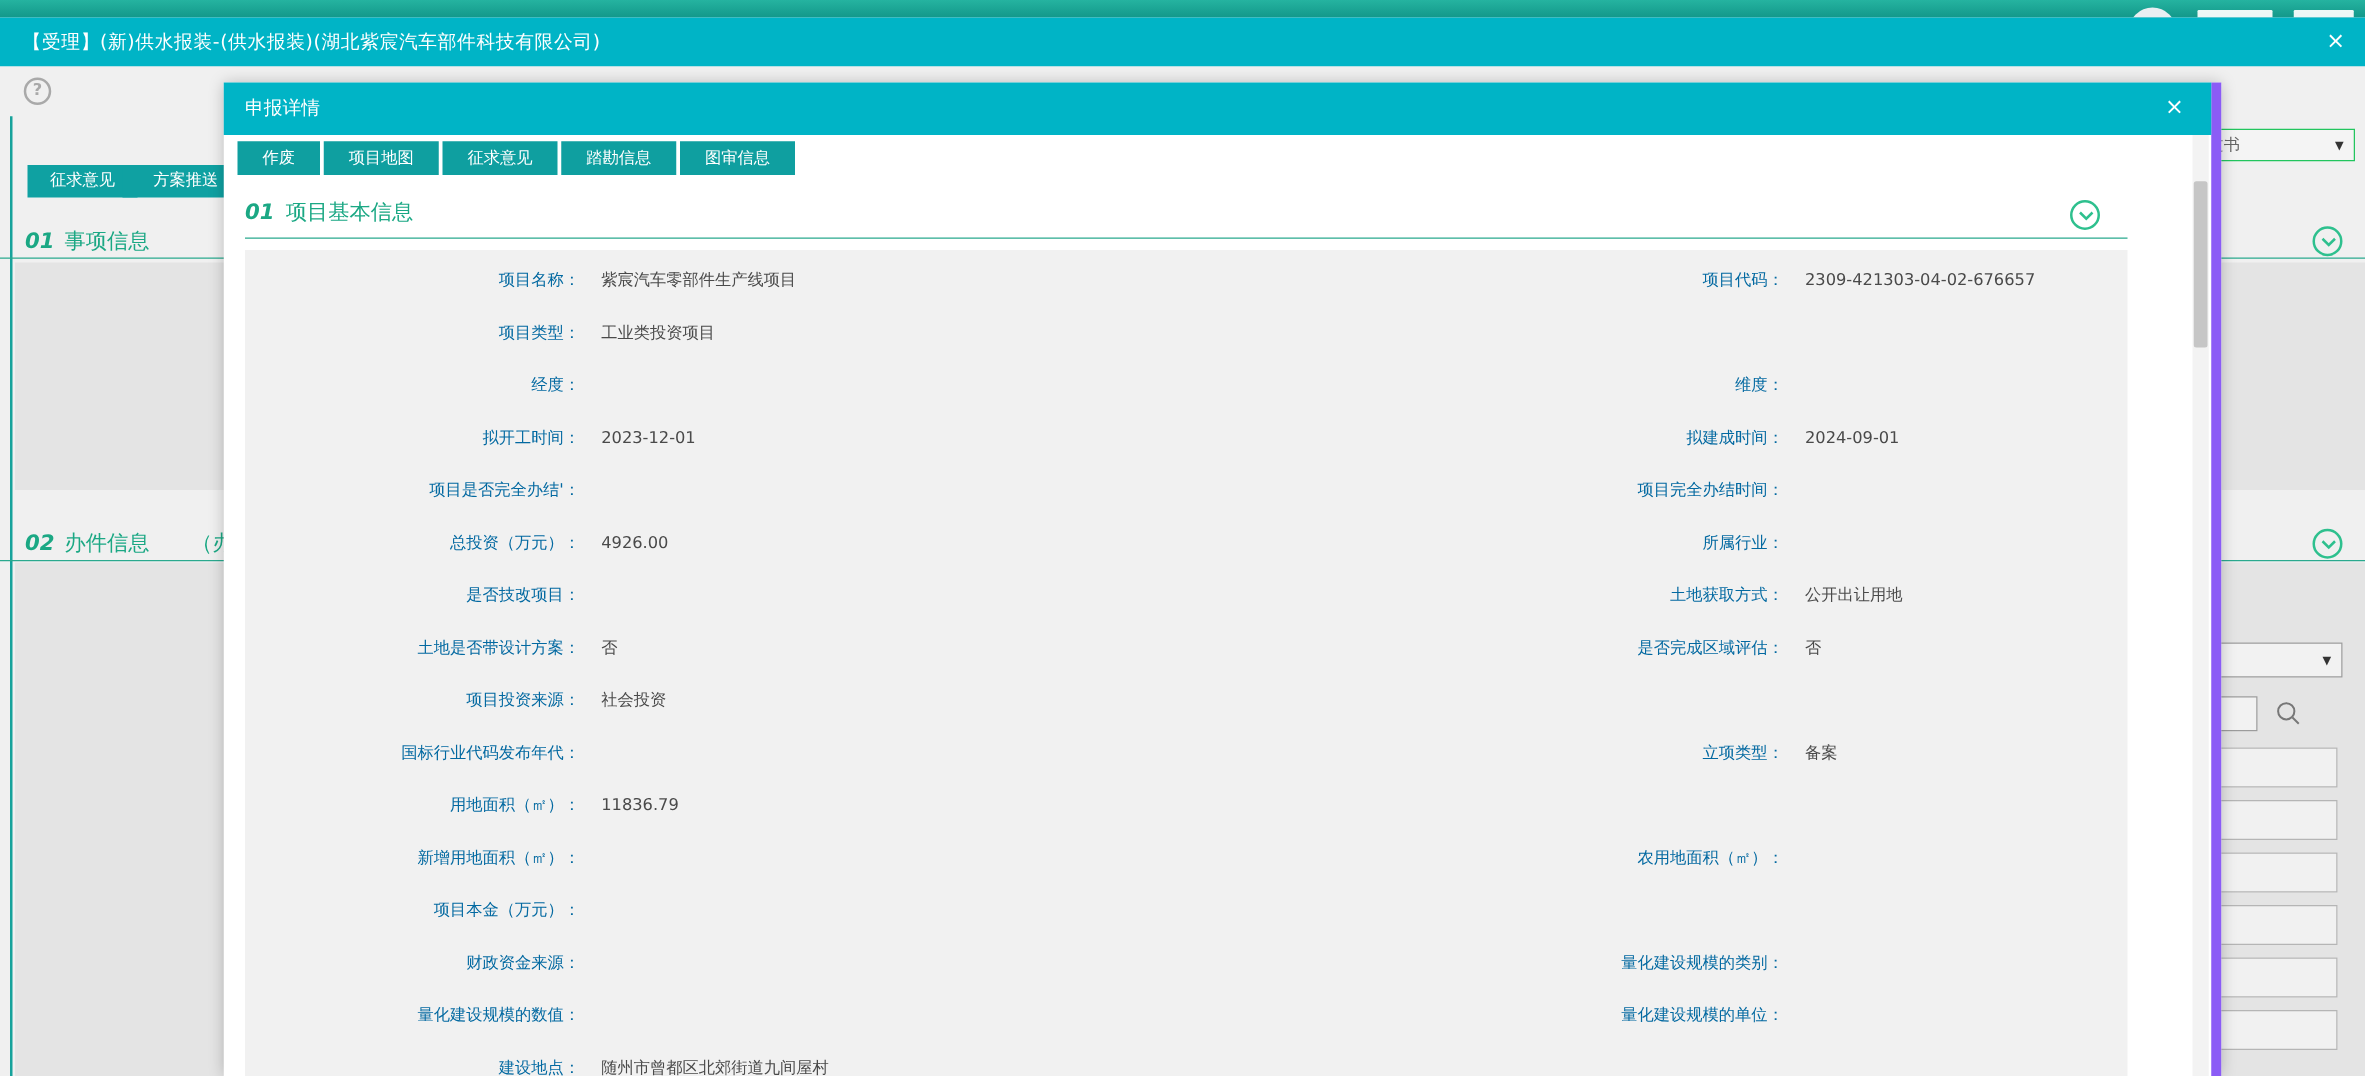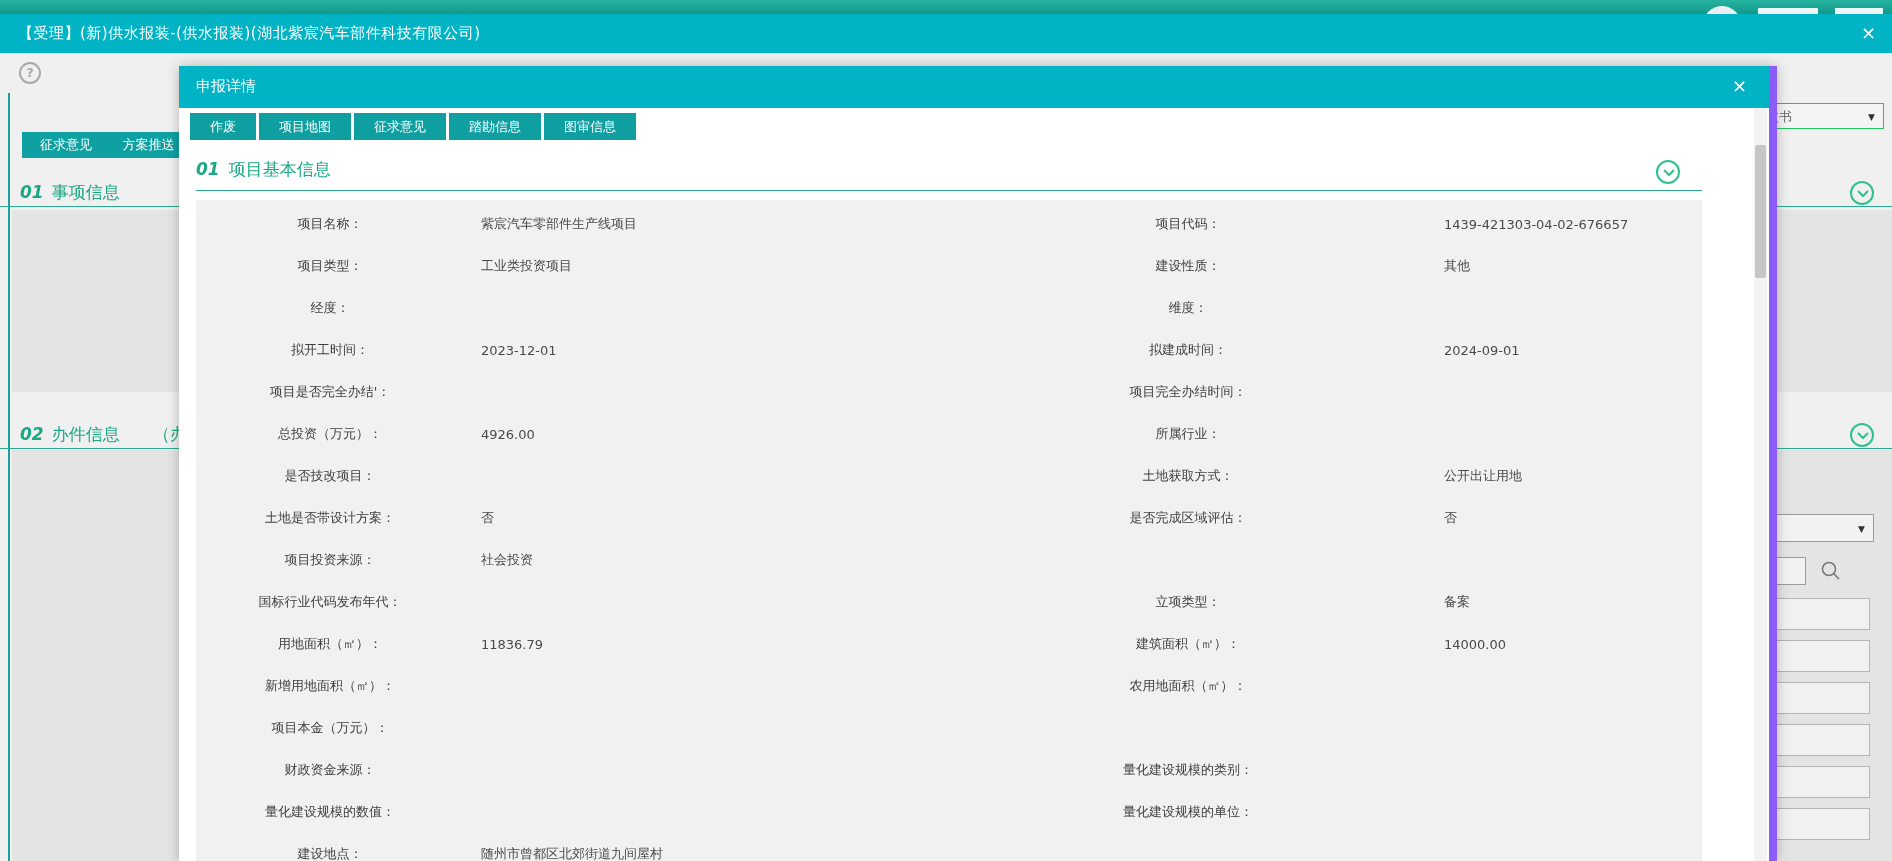--- a/index.html
+++ b/index.html
@@ -114,21 +114,21 @@
   }
   .m-section .no{font-style:italic;font-weight:bold;margin-right:9px;}
   .m-section .chev-circle{right:22px;top:2px;left:auto;}
   .m-body{
     position:absolute;left:17px;top:134px;width:1506px;height:661px;
     background:#f1f1f1;overflow:hidden;
   }
   .info-row{display:flex;height:42px;align-items:center;font-size:13px;}
   .info-row:first-child{margin-top:3px;}
   .cell{width:753px;display:flex;align-items:center;}
-  .cell .lbl{width:268px;text-align:center;color:#404040;white-space:nowrap;flex:none;}
+  .cell .lbl{width:268px;text-align:right;color:#0369a1;white-space:nowrap;flex:none;}
   .cell.rc .lbl{width:478px;}
   .cell .val{margin-left:17px;color:#4a4a4a;white-space:nowrap;}
   
   .m-scroll-track{
     position:absolute;right:2px;top:42px;width:13px;height:753px;background:#f3f3f3;
   }
   .m-scroll-thumb{
     position:absolute;right:1px;top:37px;width:11px;height:133px;background:#c6c6c6;
     border-radius:2px;cursor:grab;
   }
@@ -229,32 +229,28 @@
   </div>
 
   <div class="m-body" id="m-body">
       <div class="info-row">
         <div class="cell">
           <span class="lbl">项目名称：</span>
           <span class="val">紫宸汽车零部件生产线项目</span>
         </div>
         <div class="cell rc">
           <span class="lbl">项目代码：</span>
-          <span class="val">1439-421303-04-02-676657</span>
+          <span class="val">2309-421303-04-02-676657</span>
         </div>
       </div>
       <div class="info-row">
         <div class="cell">
           <span class="lbl">项目类型：</span>
           <span class="val">工业类投资项目</span>
         </div>
-        <div class="cell rc">
-          <span class="lbl">建设性质：</span>
-          <span class="val">其他</span>
-        </div>
       </div>
       <div class="info-row">
         <div class="cell">
           <span class="lbl">经度：</span>
           <span class="val"></span>
         </div>
         <div class="cell rc">
           <span class="lbl">维度：</span>
           <span class="val"></span>
         </div>
@@ -327,24 +323,20 @@
         <div class="cell rc">
           <span class="lbl">立项类型：</span>
           <span class="val">备案</span>
         </div>
       </div>
       <div class="info-row">
         <div class="cell">
           <span class="lbl">用地面积（㎡）：</span>
           <span class="val">11836.79</span>
         </div>
-        <div class="cell rc">
-          <span class="lbl">建筑面积（㎡）：</span>
-          <span class="val">14000.00</span>
-        </div>
       </div>
       <div class="info-row">
         <div class="cell">
           <span class="lbl">新增用地面积（㎡）：</span>
           <span class="val"></span>
         </div>
         <div class="cell rc">
           <span class="lbl">农用地面积（㎡）：</span>
           <span class="val"></span>
         </div>

